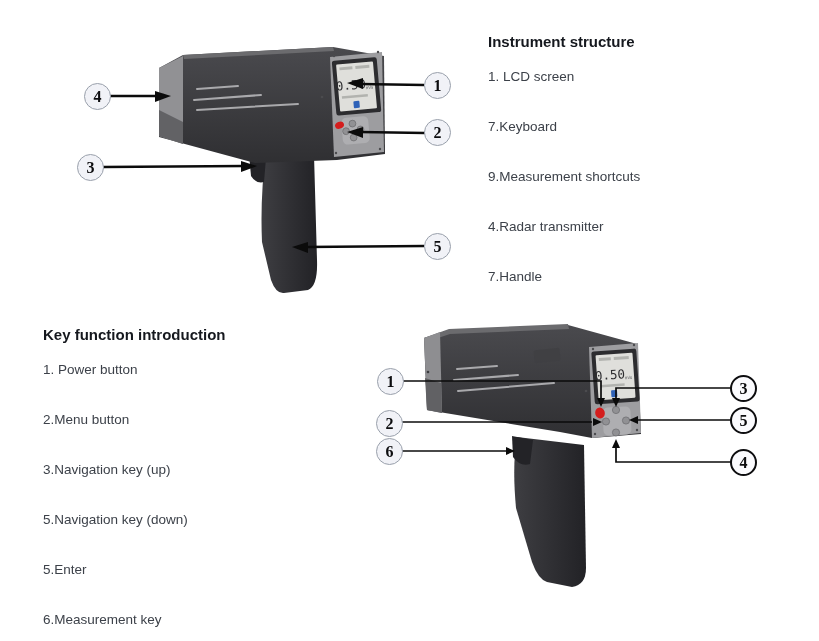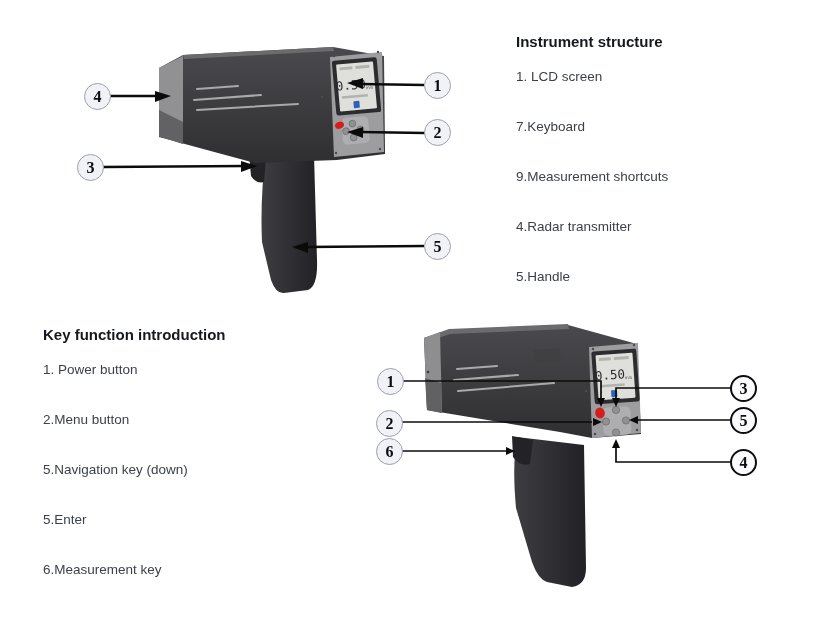--- a/index.html
+++ b/index.html
@@ -2,21 +2,21 @@
 <html><head>
 <meta charset="utf-8">
 <style>
   html,body{margin:0;padding:0;background:#ffffff;}
   .page{
     position:relative;width:819px;height:641px;background:#ffffff;overflow:hidden;
     font-family:"Liberation Sans",sans-serif;
   }
   .art{position:absolute;left:0;top:0;}
   .sec{position:absolute;}
-  .sec-right{left:516px;top:32px;width:300px;}
+  .sec-right{left:488px;top:32px;width:300px;}
   .sec-left{left:43px;top:325px;width:320px;}
   .sec-title{font-size:15px;font-weight:700;line-height:19px;color:#15181e;margin:0 0 16px 0;}
   .sec-item{font-size:13.5px;line-height:19px;color:#3c4149;margin:14px 0 31px 0;}
   .callout{
     position:absolute;box-sizing:border-box;width:27px;height:27px;border-radius:50%;
     background:#f1f2f7;border:1.5px solid #99a0ab;display:flex;align-items:center;justify-content:center;
     font-family:"Liberation Serif",serif;font-weight:700;font-size:16px;color:#0d0d0f;
   }
   .callout.thick{border:2.6px solid #0d0d0f;background:#fbfbfe;}
   .lcd-reading-text{font-family:"DejaVu Sans Mono",monospace;}
@@ -193,25 +193,26 @@
   <div class="callout thick" style="left:730px;top:449px;">
       <span>4</span>
     </div>
 
   <div class="sec sec-right">
     <h2 class="sec-title">Instrument structure</h2>
     <p class="sec-item">1. LCD screen</p>
     <p class="sec-item">7.Keyboard</p>
     <p class="sec-item">9.Measurement shortcuts</p>
     <p class="sec-item">4.Radar transmitter</p>
-    <p class="sec-item">5.Handle</p>
+    <p class="sec-item">7.Handle</p>
   </div>
 
   <div class="sec sec-left">
     <h2 class="sec-title">Key function introduction</h2>
     <p class="sec-item">1. Power button</p>
     <p class="sec-item">2.Menu button</p>
+    <p class="sec-item">3.Navigation key (up)</p>
     <p class="sec-item">5.Navigation key (down)</p>
     <p class="sec-item">5.Enter</p>
     <p class="sec-item">6.Measurement key</p>
   </div>
 
 </div>
 
 </body></html>

